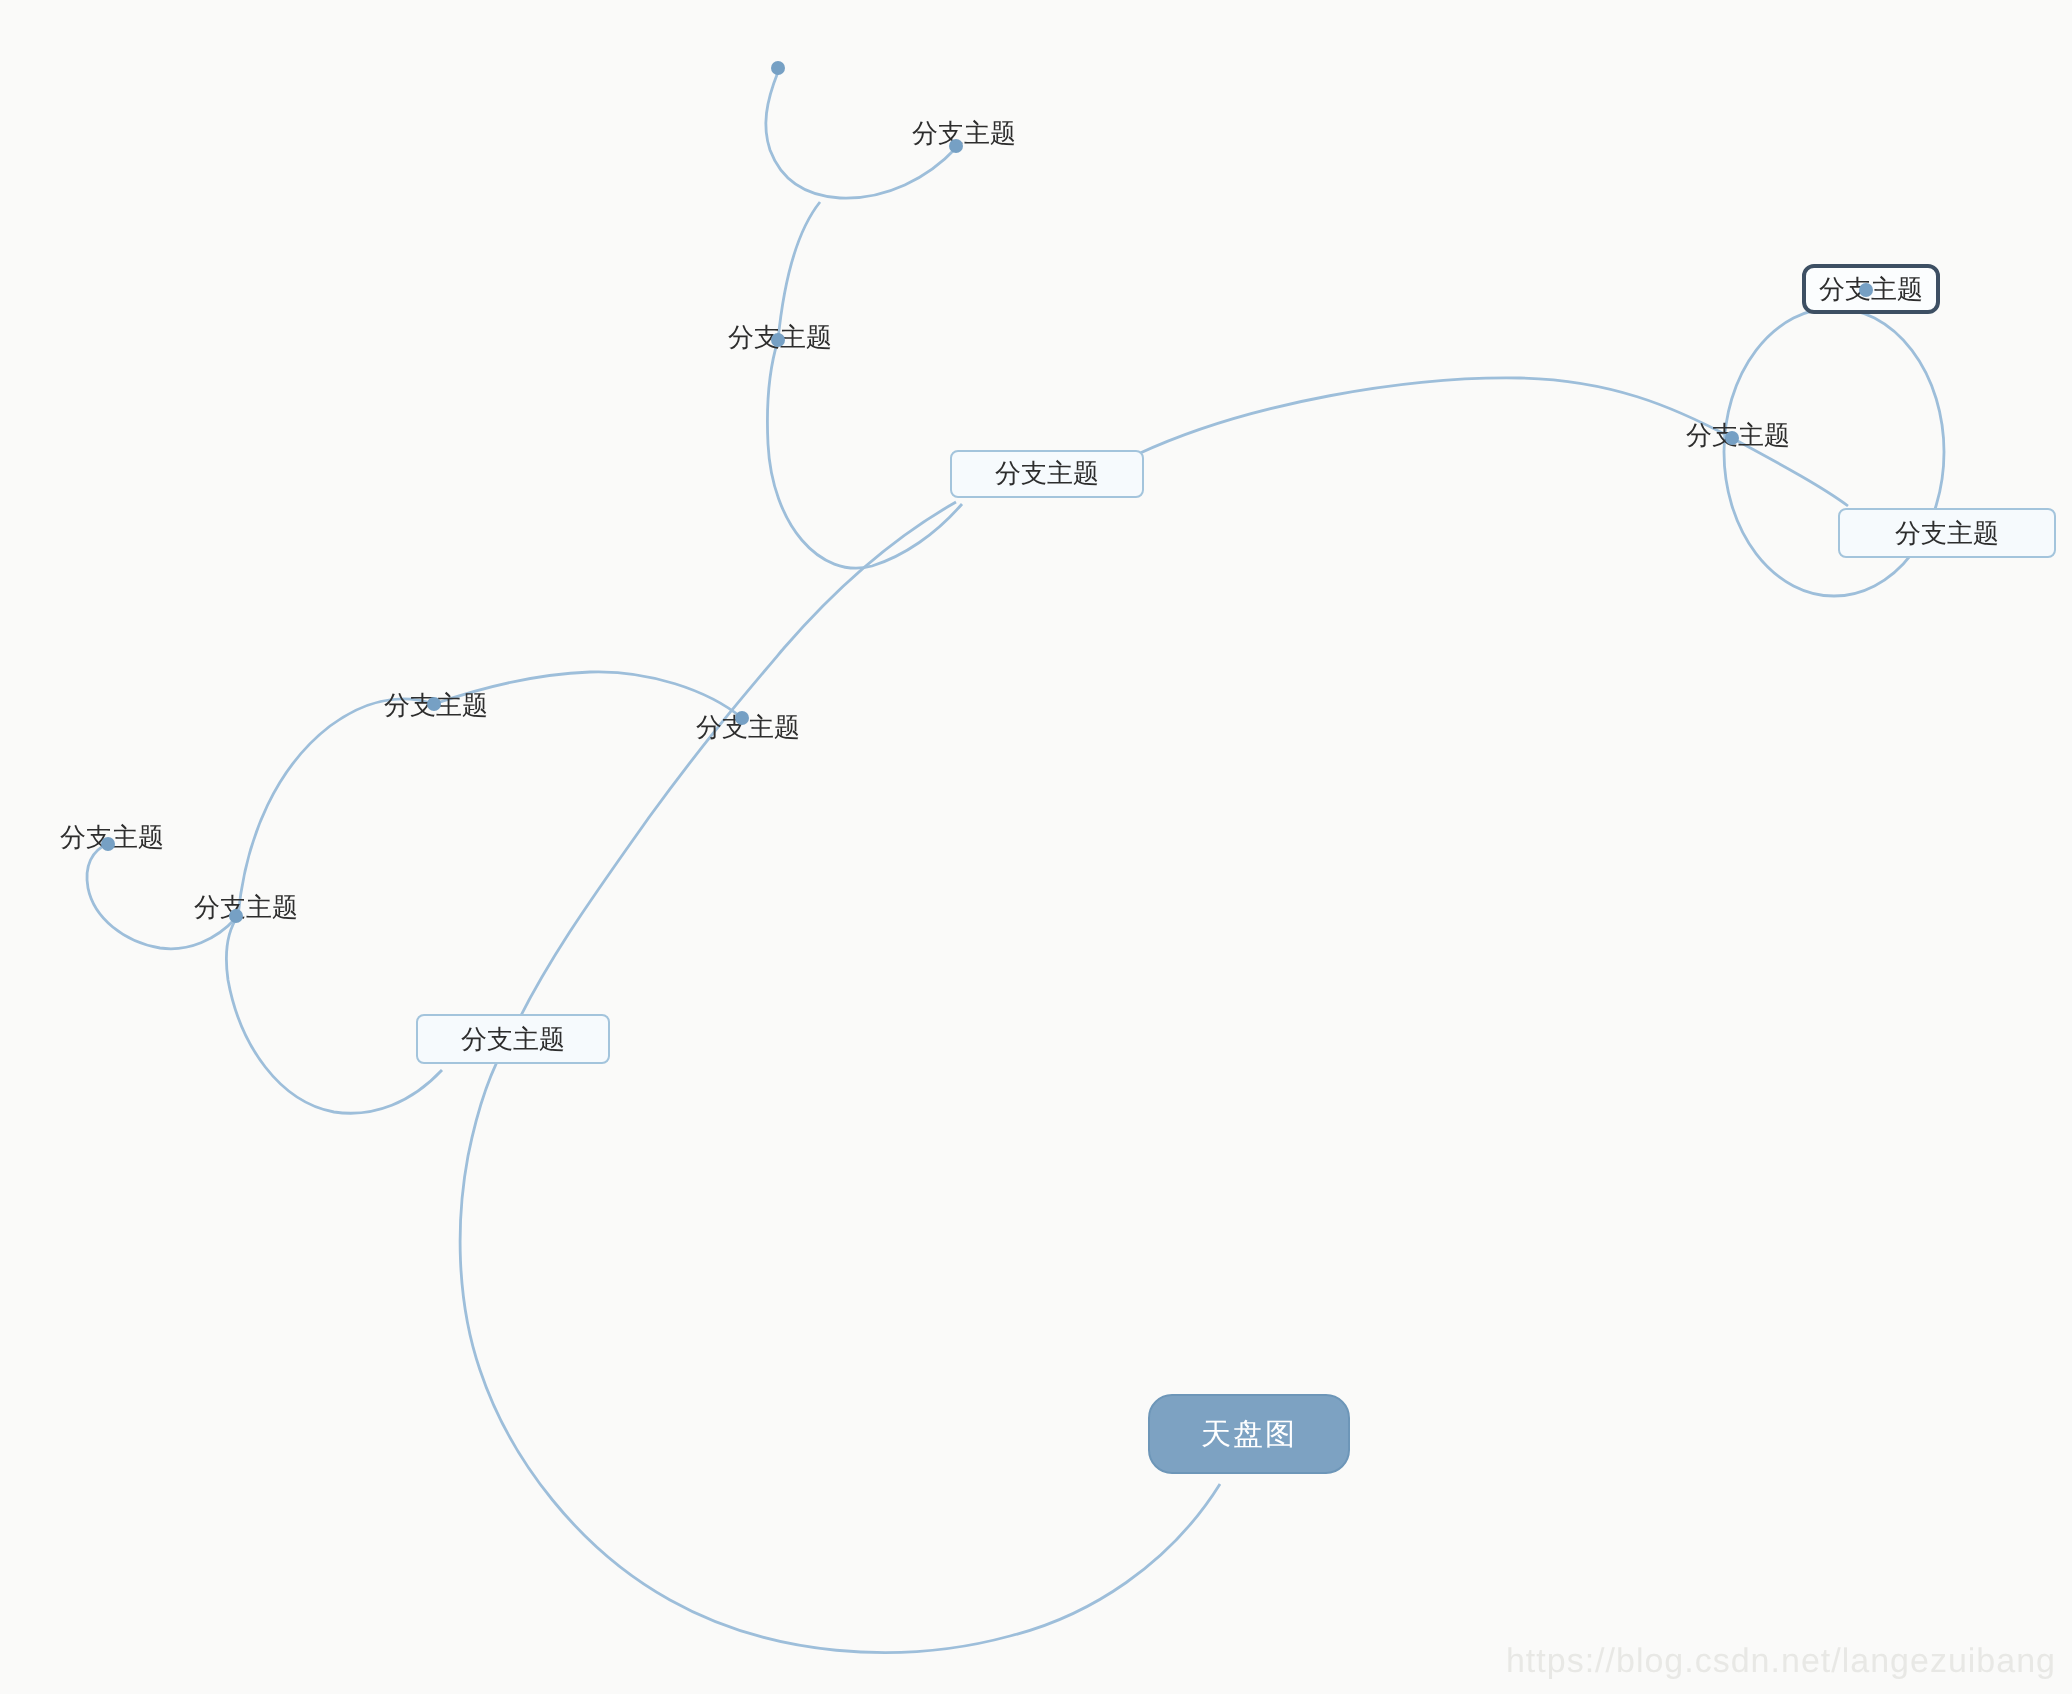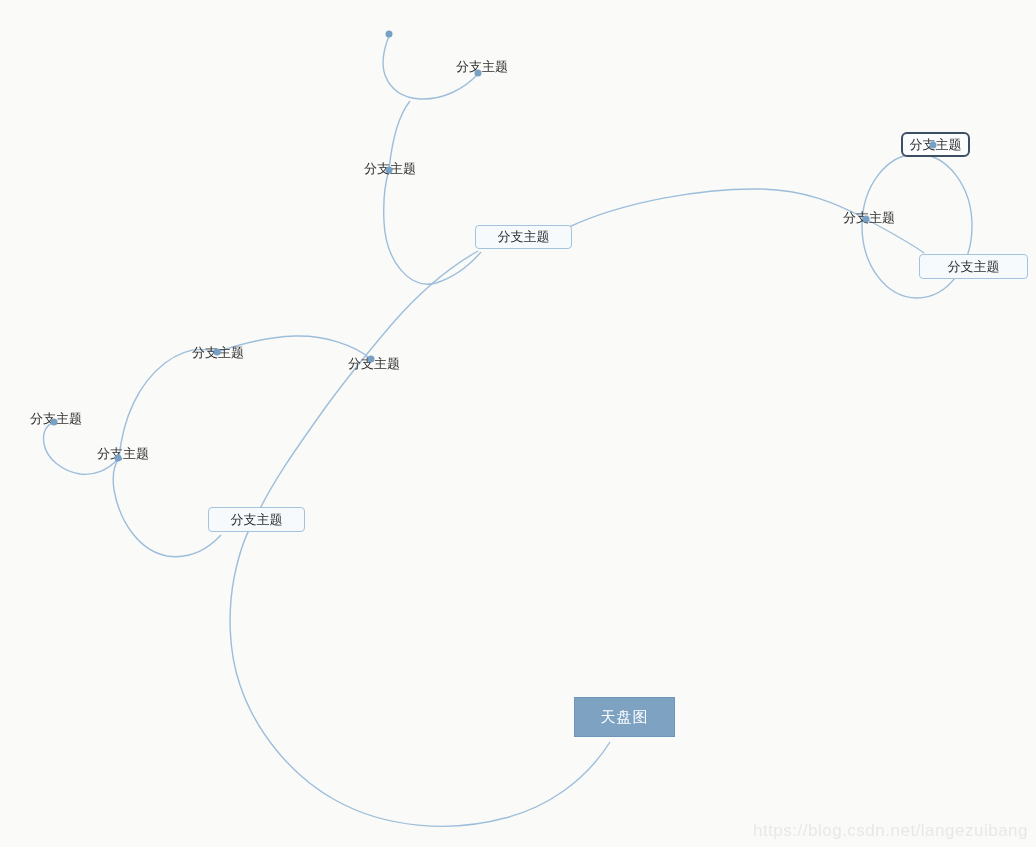--- a/index.html
+++ b/index.html
@@ -16,21 +16,21 @@
   .node{position:absolute;z-index:2;box-sizing:border-box;
         display:flex;align-items:center;justify-content:center;
         font-size:13px;color:#2d2d2d;cursor:default;}
   .node.box{
     background:#f6fafd;border:1px solid #a3c4dc;border-radius:4px;
   }
   .node.selected{
     background:#fbfdfe;border:2.5px solid #3d4f63;border-radius:6px;
   }
   .node.root{
-    background:#7da2c2;border:1px solid #6d96b8;border-radius:0;
+    background:#7da2c2;border:1px solid #6d96b8;border-radius:12px;
     color:#ffffff;font-size:15px;letter-spacing:1px;
   }
   .node.plain{
     background:transparent;white-space:nowrap;
   }
   .dot{position:absolute;z-index:3;width:7px;height:7px;border-radius:50%;
        background:#76a0c4;transform:translate(-50%,-50%);}
   .watermark{
     position:absolute;right:8px;bottom:6px;z-index:4;
     font-size:17px;color:#e8e8e5;letter-spacing:.5px;

